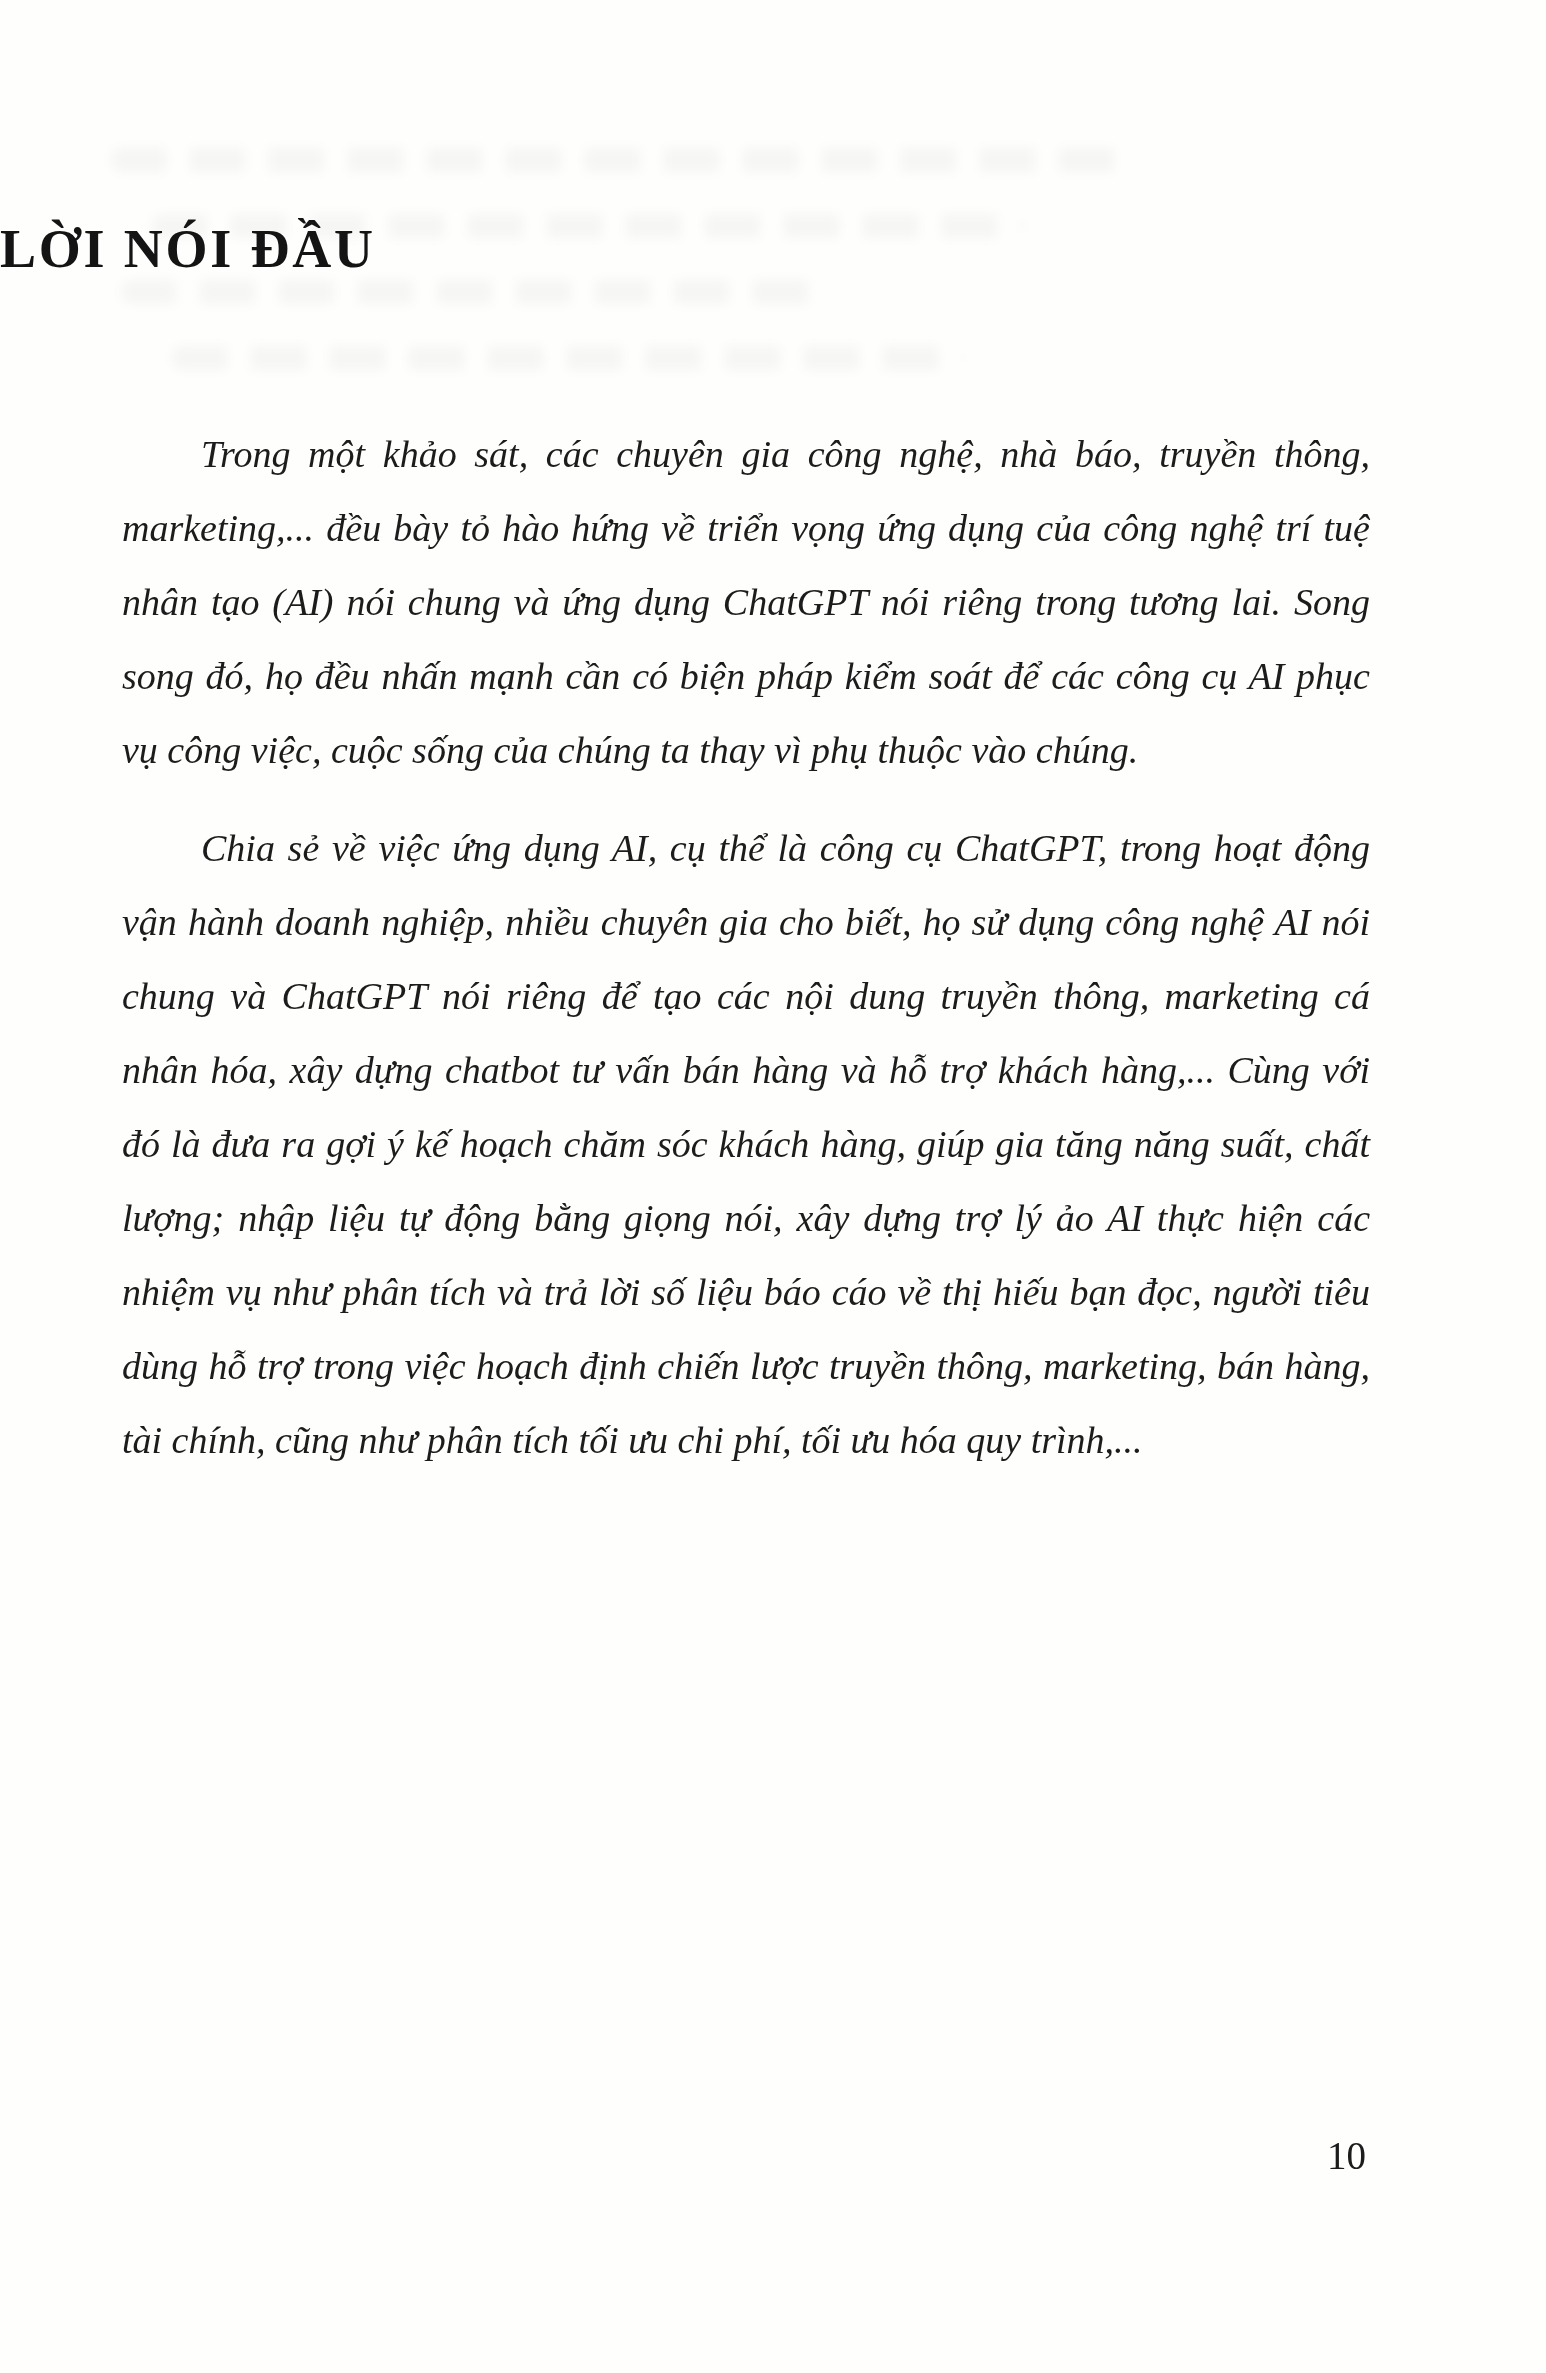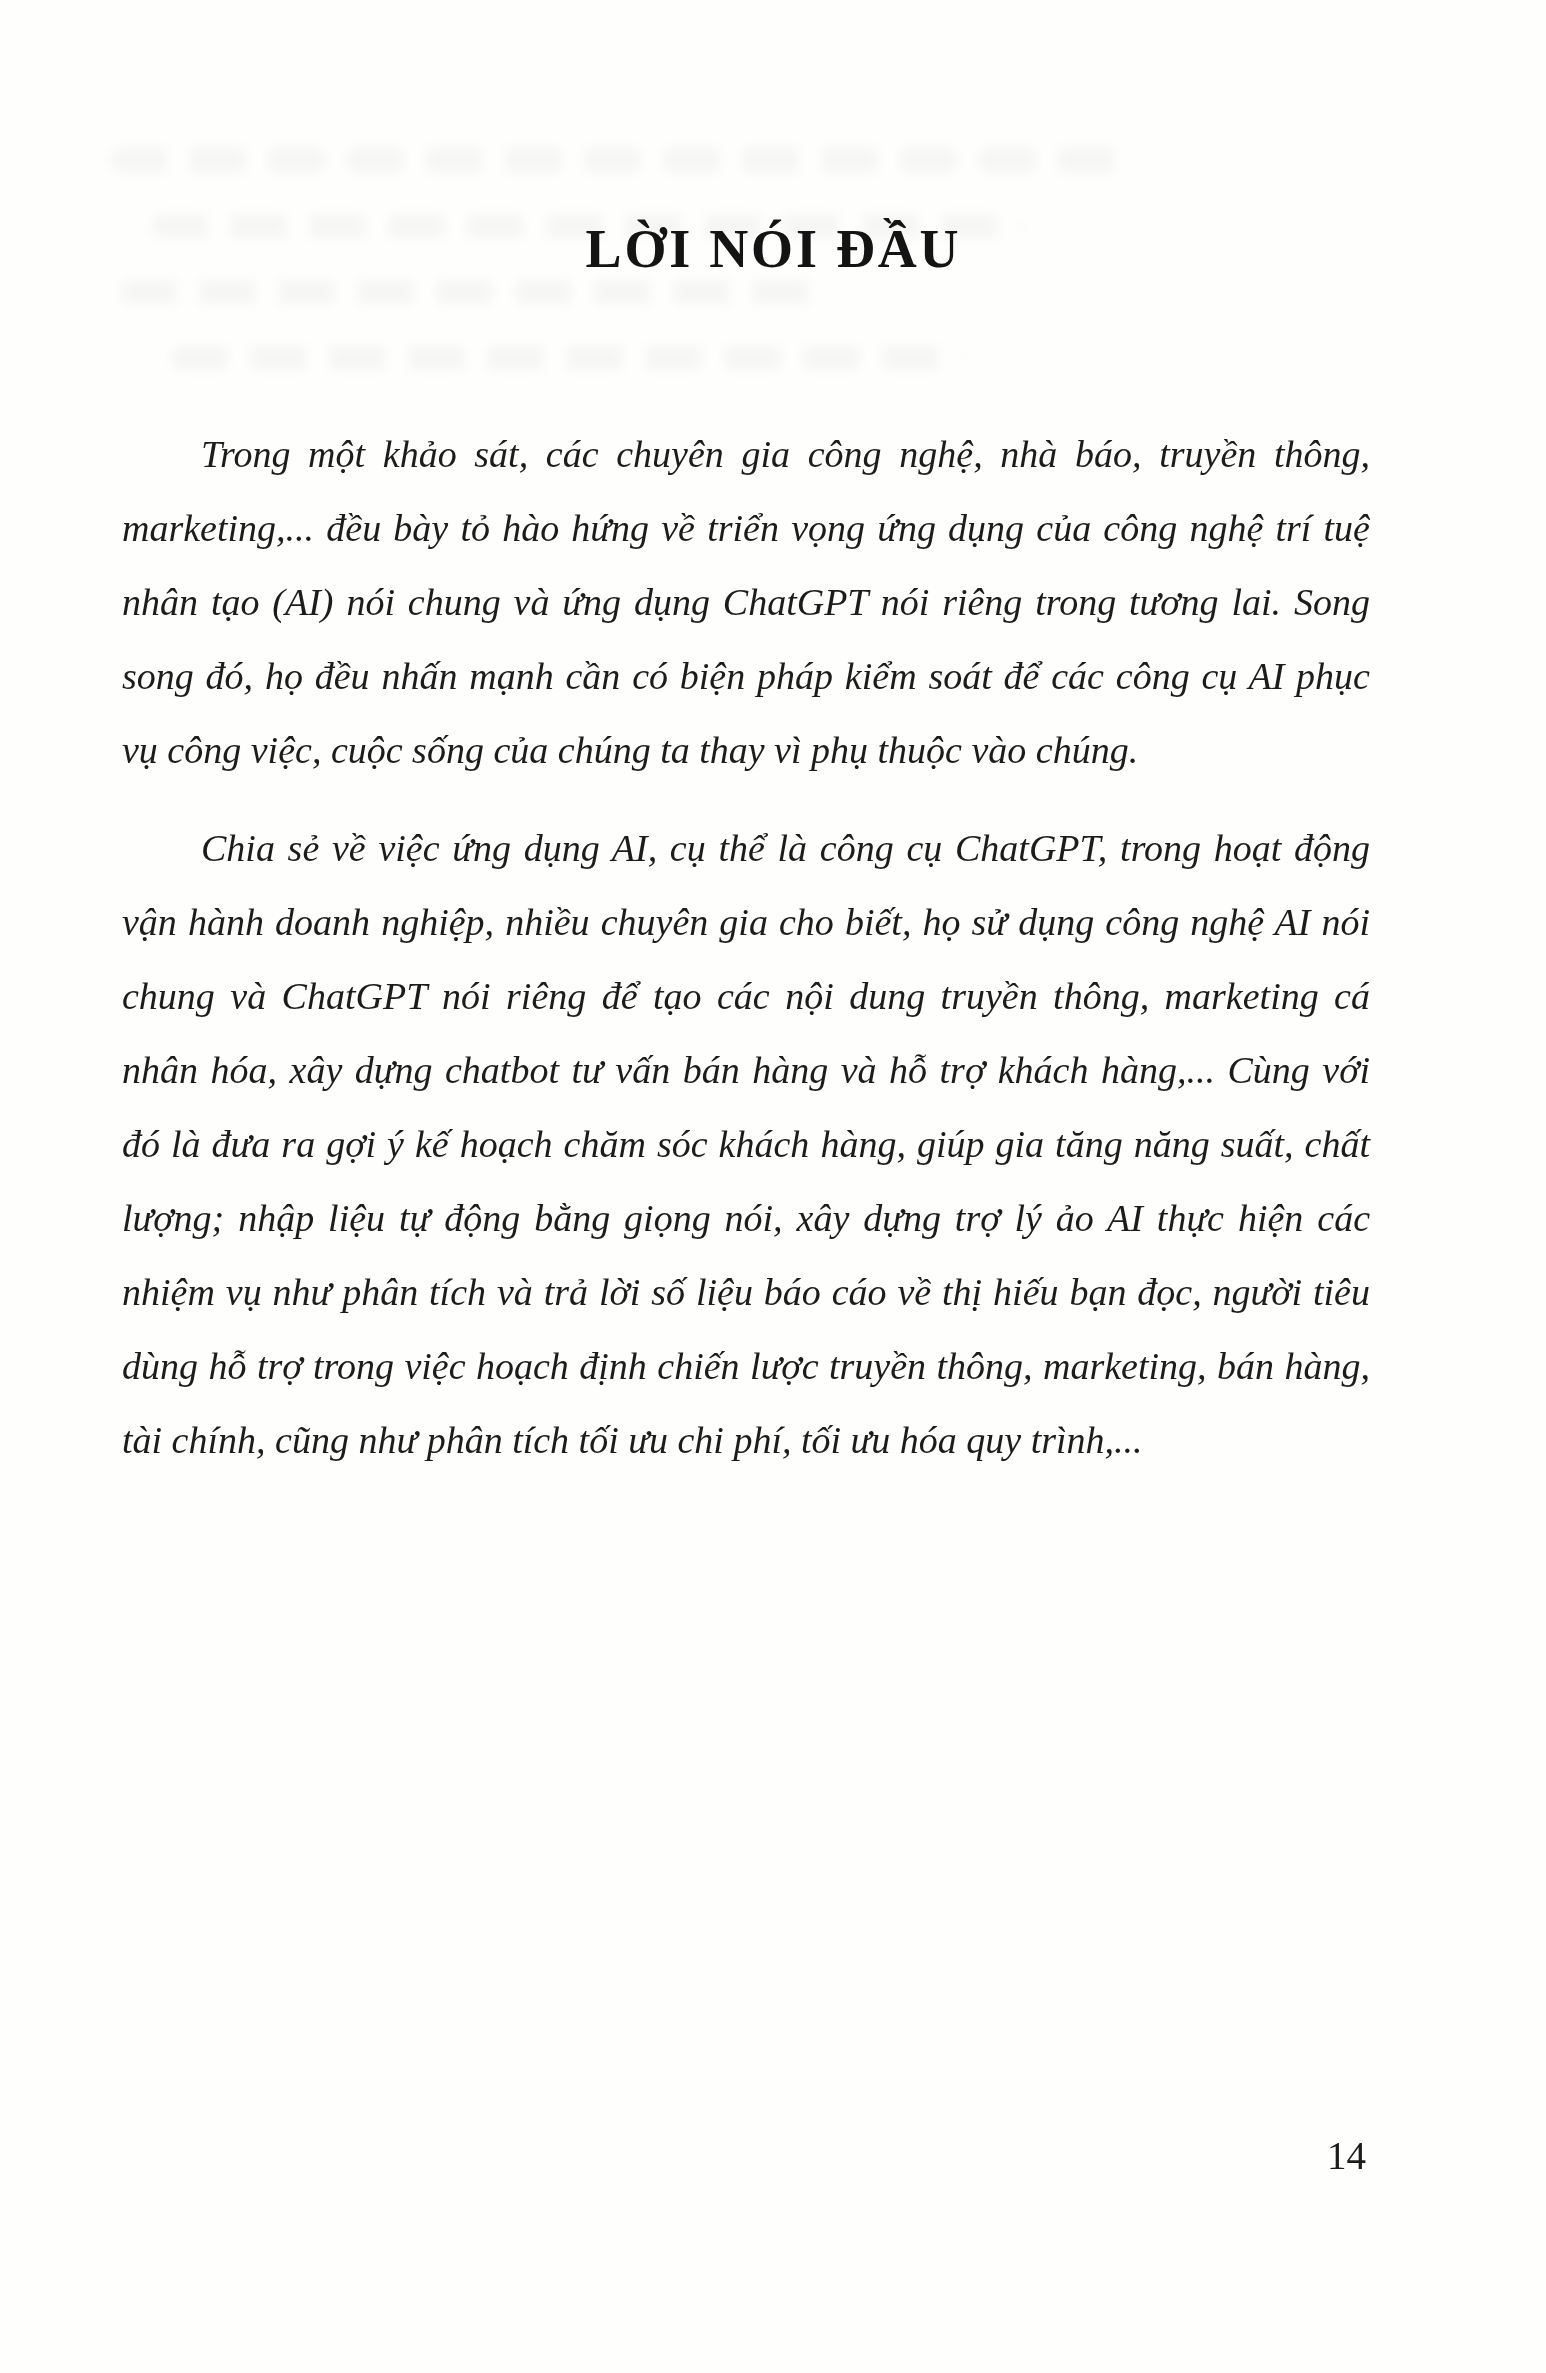--- a/index.html
+++ b/index.html
@@ -17,21 +17,20 @@
     inset: 0;
     background: #fefefd;
     color: #1b1b1b;
   }
   .page-title {
     position: absolute;
     top: 218px;
     left: 0;
     width: 100%;
     margin: 0;
-    text-align: center;
     font-size: 54px;
     font-weight: bold;
     letter-spacing: 2.8px;
     color: #141414;
   }
   .body-text {
     position: absolute;
     top: 417px;
     left: 122px;
     width: 1248px;
@@ -89,16 +88,16 @@
     <div class="bleed-line"></div>
   </div>
 
   <h1 class="page-title">LỜI NÓI ĐẦU</h1>
 
   <div class="body-text">
     <p class="para">Trong một khảo sát, các chuyên gia công nghệ, nhà báo, truyền thông, marketing,... đều bày tỏ hào hứng về triển vọng ứng dụng của công nghệ trí tuệ nhân tạo (AI) nói chung và ứng dụng ChatGPT nói riêng trong tương lai. Song song đó, họ đều nhấn mạnh cần có biện pháp kiểm soát để các công cụ AI phục vụ công việc, cuộc sống của chúng ta thay vì phụ thuộc vào chúng.</p>
     <p class="para">Chia sẻ về việc ứng dụng AI, cụ thể là công cụ ChatGPT, trong hoạt động vận hành doanh nghiệp, nhiều chuyên gia cho biết, họ sử dụng công nghệ AI nói chung và ChatGPT nói riêng để tạo các nội dung truyền thông, marketing cá nhân hóa, xây dựng chatbot tư vấn bán hàng và hỗ trợ khách hàng,... Cùng với đó là đưa ra gợi ý kế hoạch chăm sóc khách hàng, giúp gia tăng năng suất, chất lượng; nhập liệu tự động bằng giọng nói, xây dựng trợ lý ảo AI thực hiện các nhiệm vụ như phân tích và trả lời số liệu báo cáo về thị hiếu bạn đọc, người tiêu dùng hỗ trợ trong việc hoạch định chiến lược truyền thông, marketing, bán hàng, tài chính, cũng như phân tích tối ưu chi phí, tối ưu hóa quy trình,...</p>
   </div>
 
-  <div class="page-number">14</div>
+  <div class="page-number">10</div>
 
 </div>
 
 
 </body></html>

